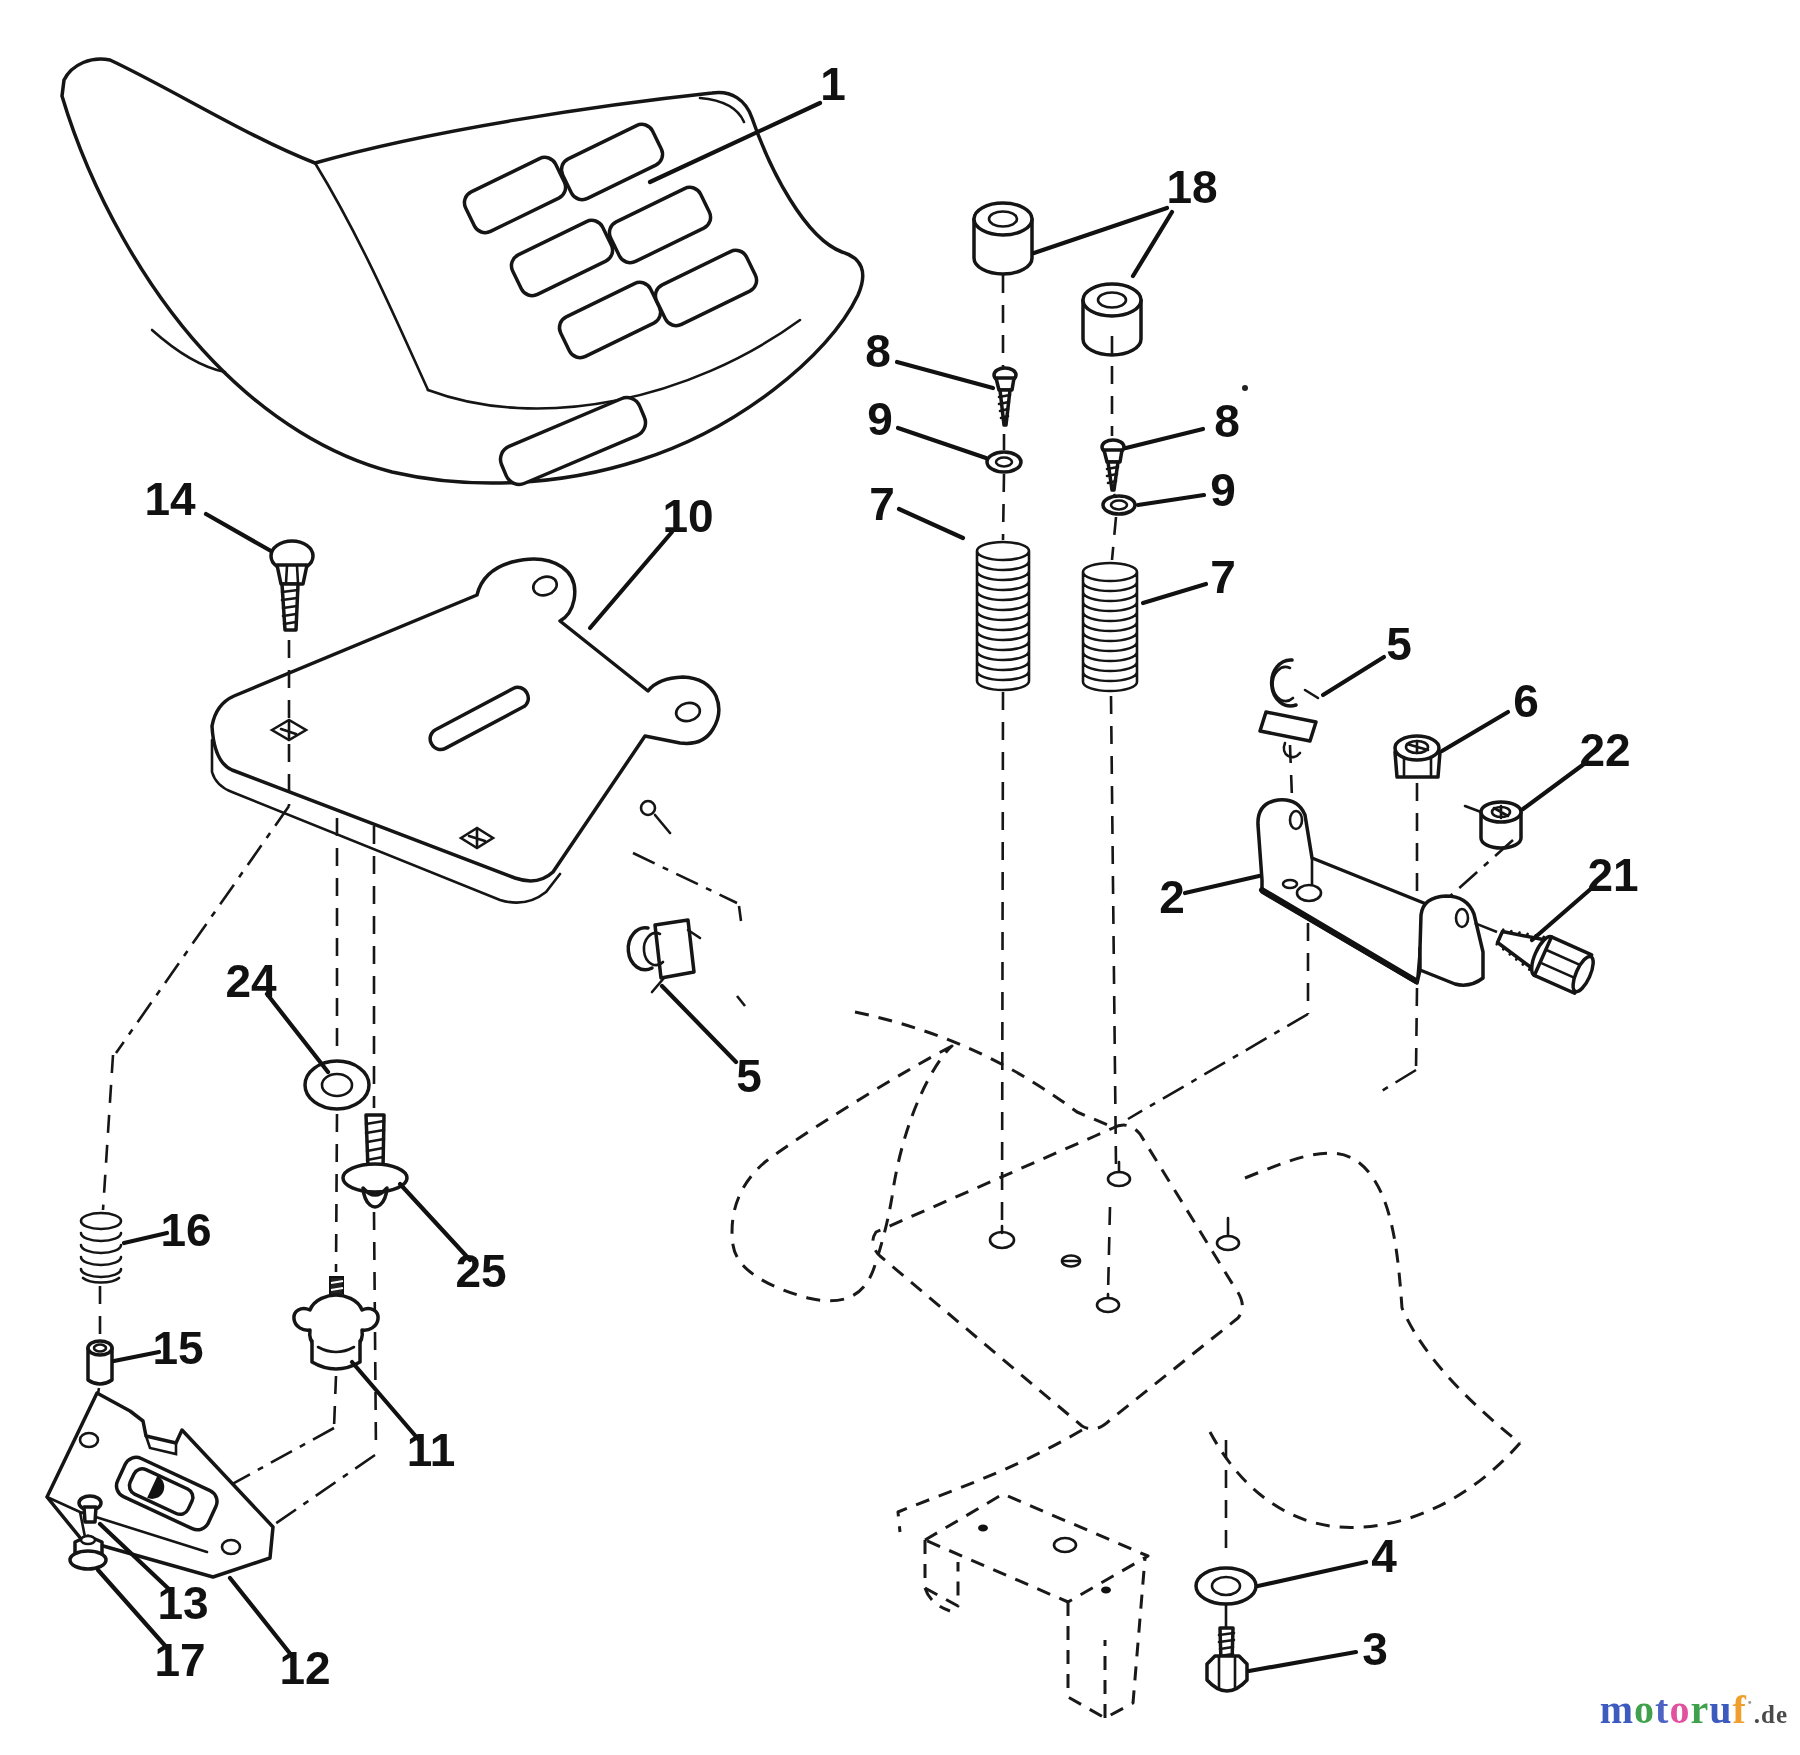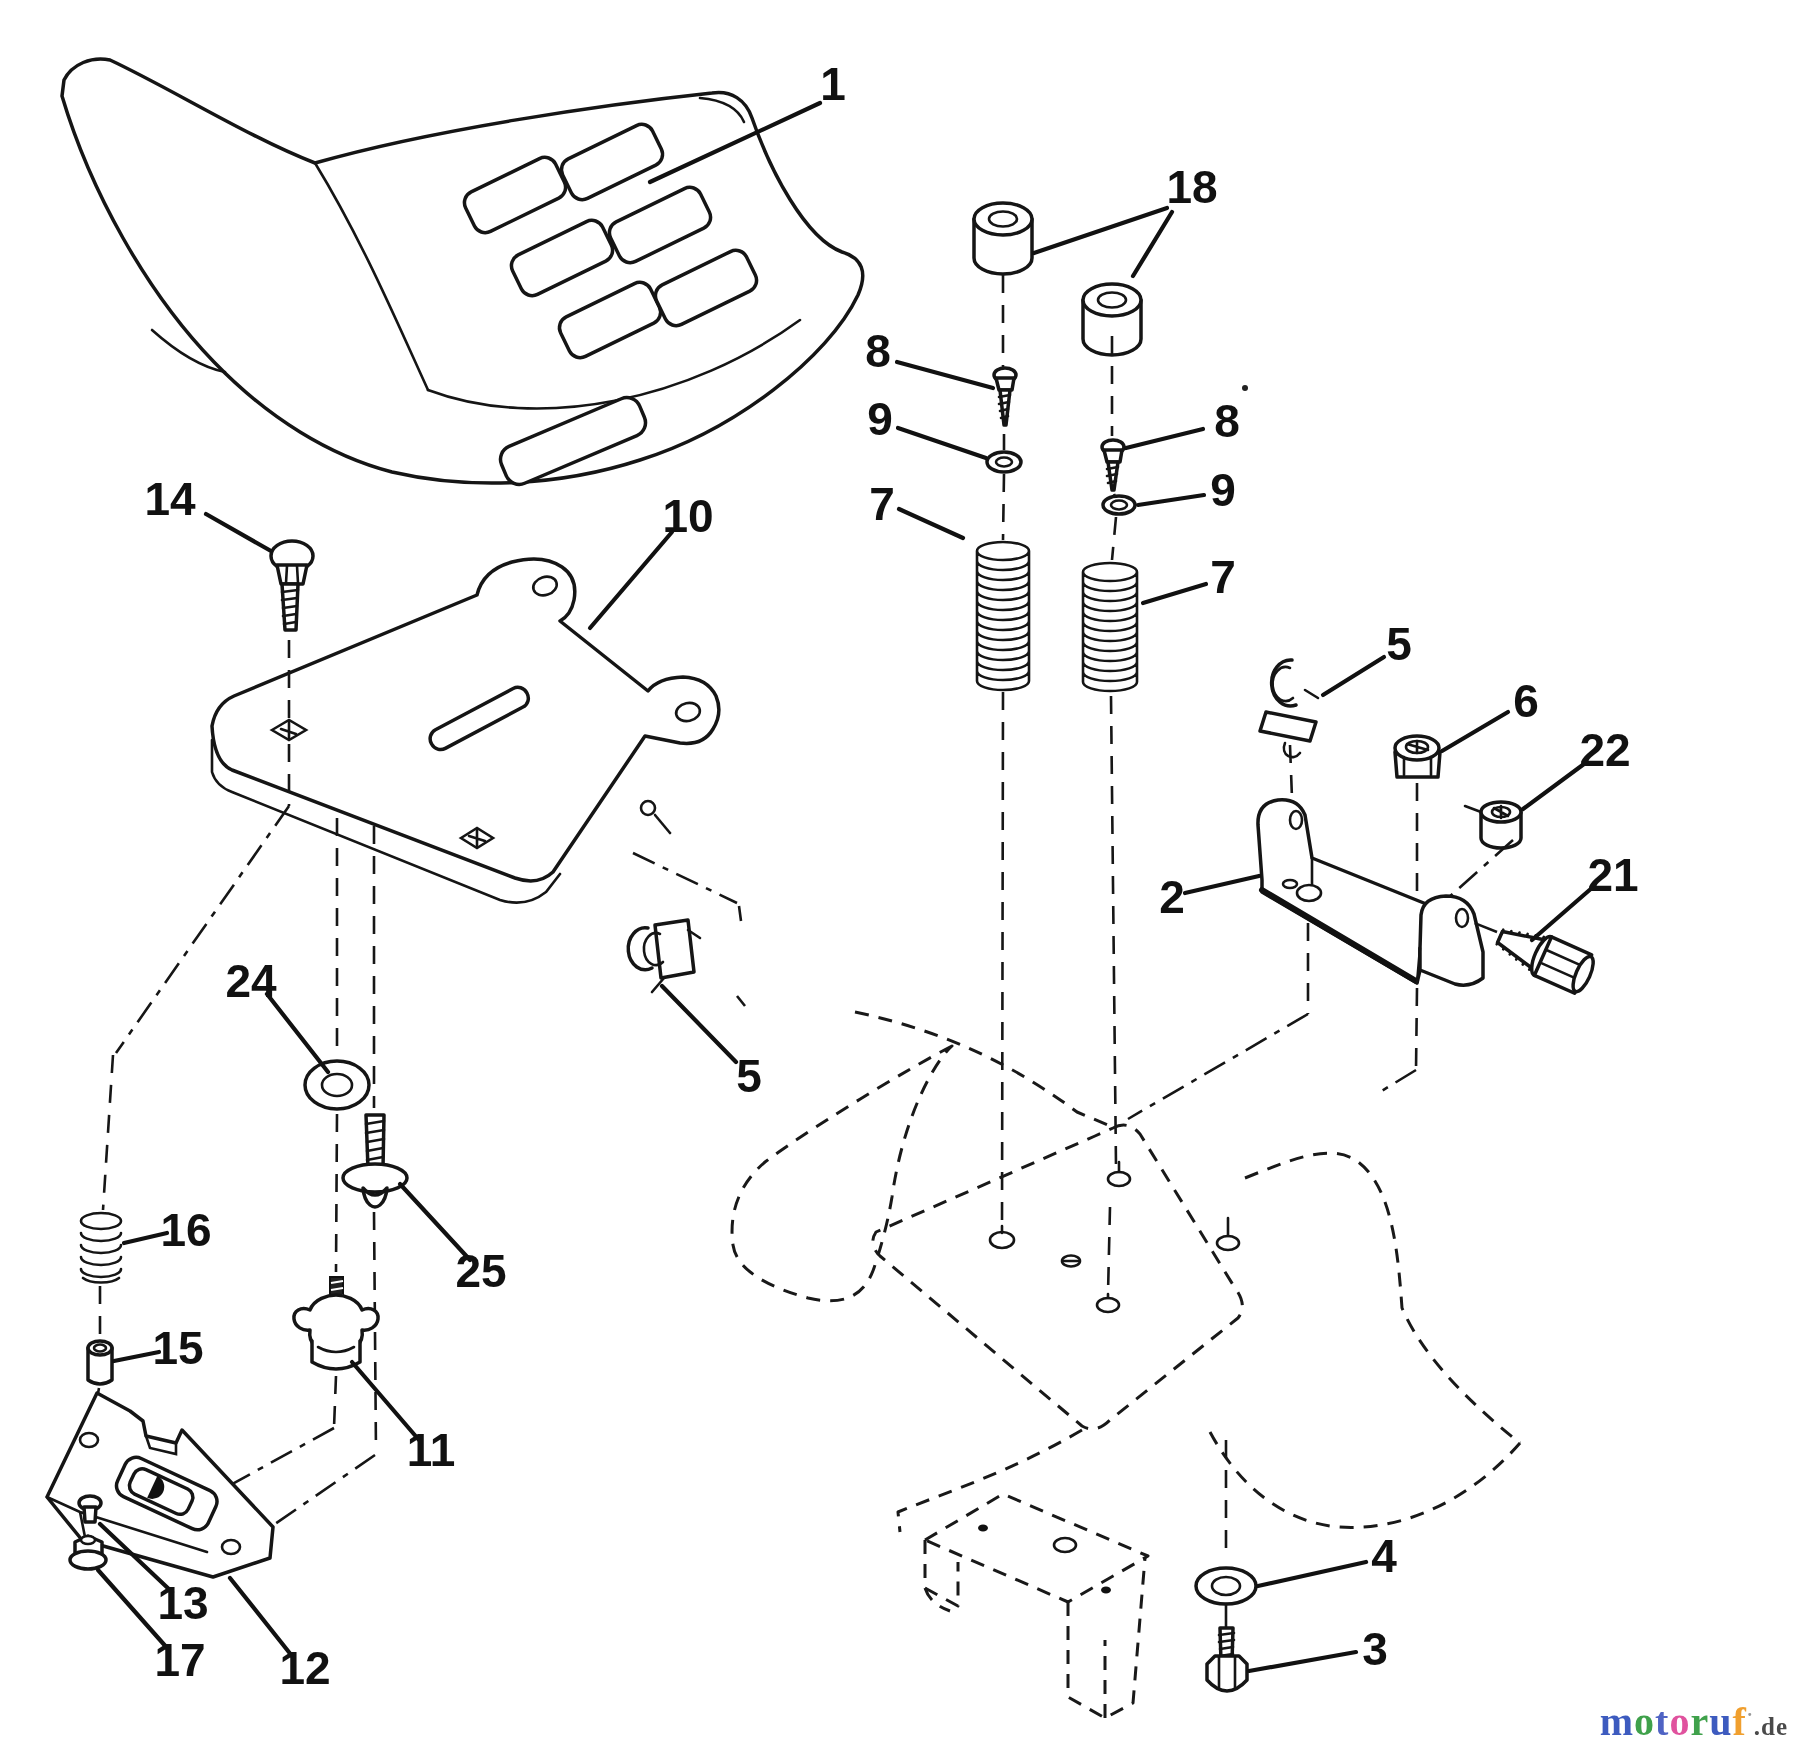--- a/index.html
+++ b/index.html
@@ -7,21 +7,21 @@
   .canvas{position:absolute;inset:0;background:#ffffff;overflow:hidden;}
   svg{position:absolute;left:0;top:0;}
   .callout{font-family:"Liberation Sans",sans-serif;font-weight:bold;font-size:46px;fill:#111;}
   .part{fill:#ffffff;stroke:#151515;stroke-width:3.5;stroke-linejoin:round;stroke-linecap:round;}
   .thin{fill:none;stroke:#151515;stroke-width:2.6;stroke-linecap:round;}
   .lead{stroke:#111;stroke-width:4.2;stroke-linecap:round;}
   .dash{fill:none;stroke:#161616;stroke-width:2.6;stroke-dasharray:18 12;stroke-linecap:butt;}
   .dashdot{fill:none;stroke:#161616;stroke-width:2.6;stroke-dasharray:24 9 6 9;}
   .fender{fill:none;stroke:#191919;stroke-width:3;stroke-dasharray:14 10;stroke-linejoin:round;}
   .hole{fill:#ffffff;stroke:#151515;stroke-width:2.6;}
-  .brand{position:absolute;right:12px;bottom:10px;font-family:"Liberation Serif",serif;font-weight:bold;font-size:40px;letter-spacing:1px;}
+  .brand{position:absolute;right:12px;bottom:22px;font-family:"Liberation Serif",serif;font-weight:bold;font-size:40px;letter-spacing:1px;}
   .brand .tld{font-size:25px;font-weight:bold;}
   .brand .mark{font-size:18px;vertical-align:super;color:#999;}
 </style>
 </head>
 <body>
 
 <div class="canvas">
 <svg width="1800" height="1755" viewBox="0 0 1800 1755">
 
   <g>

